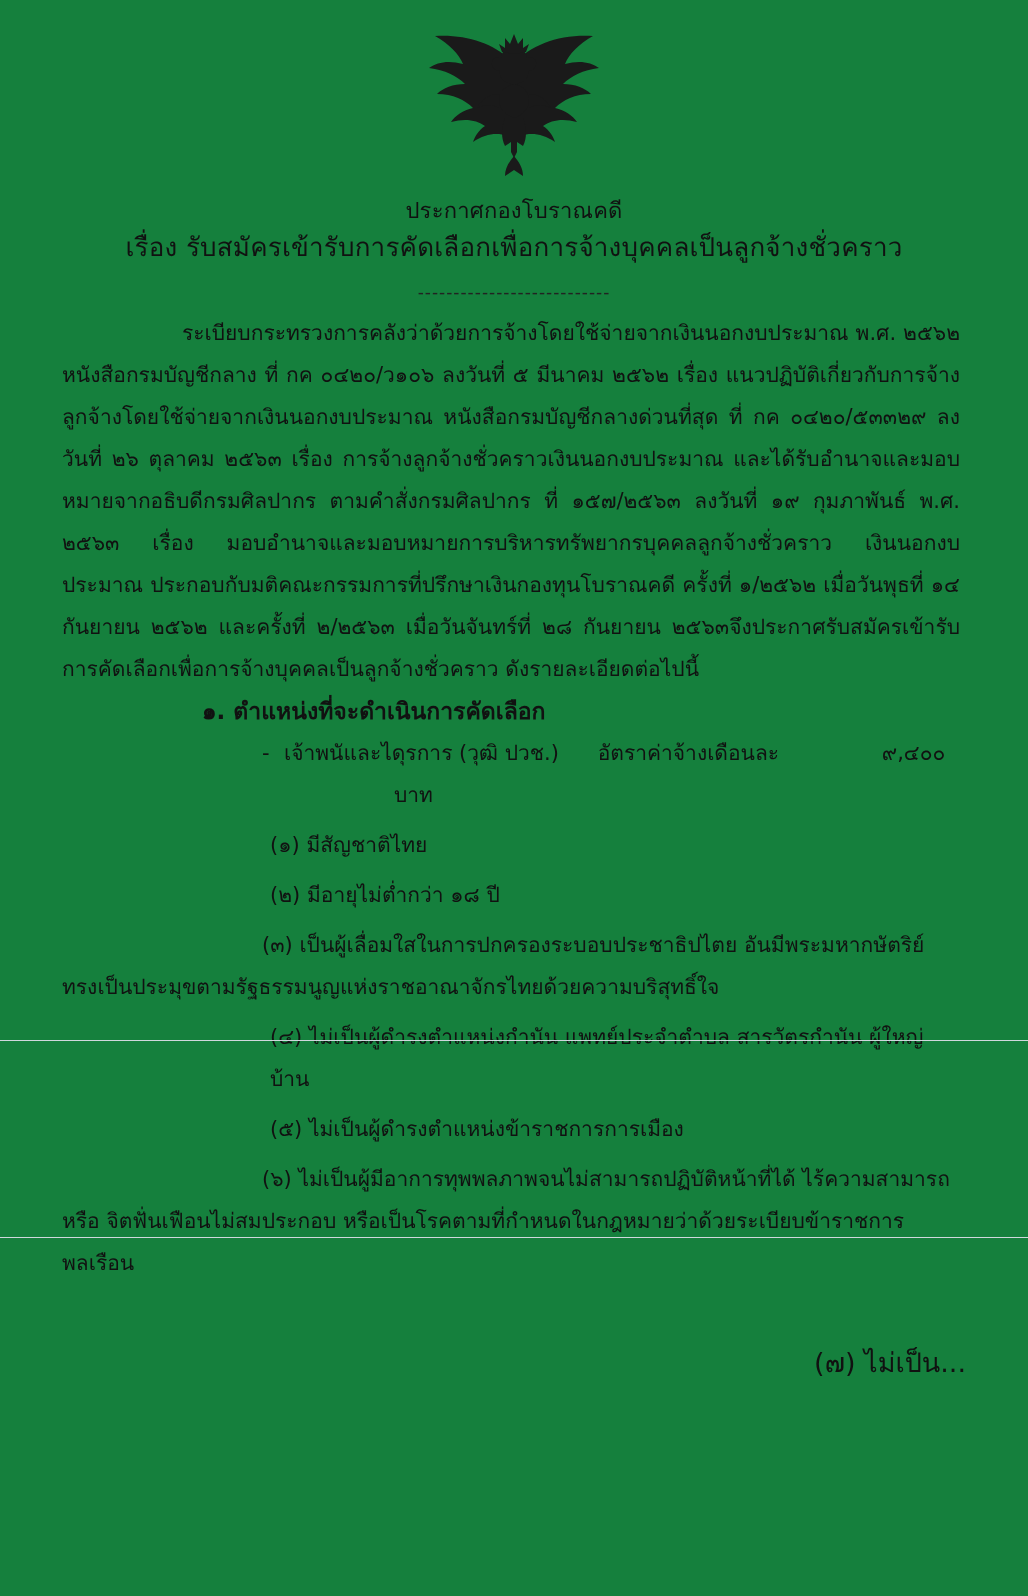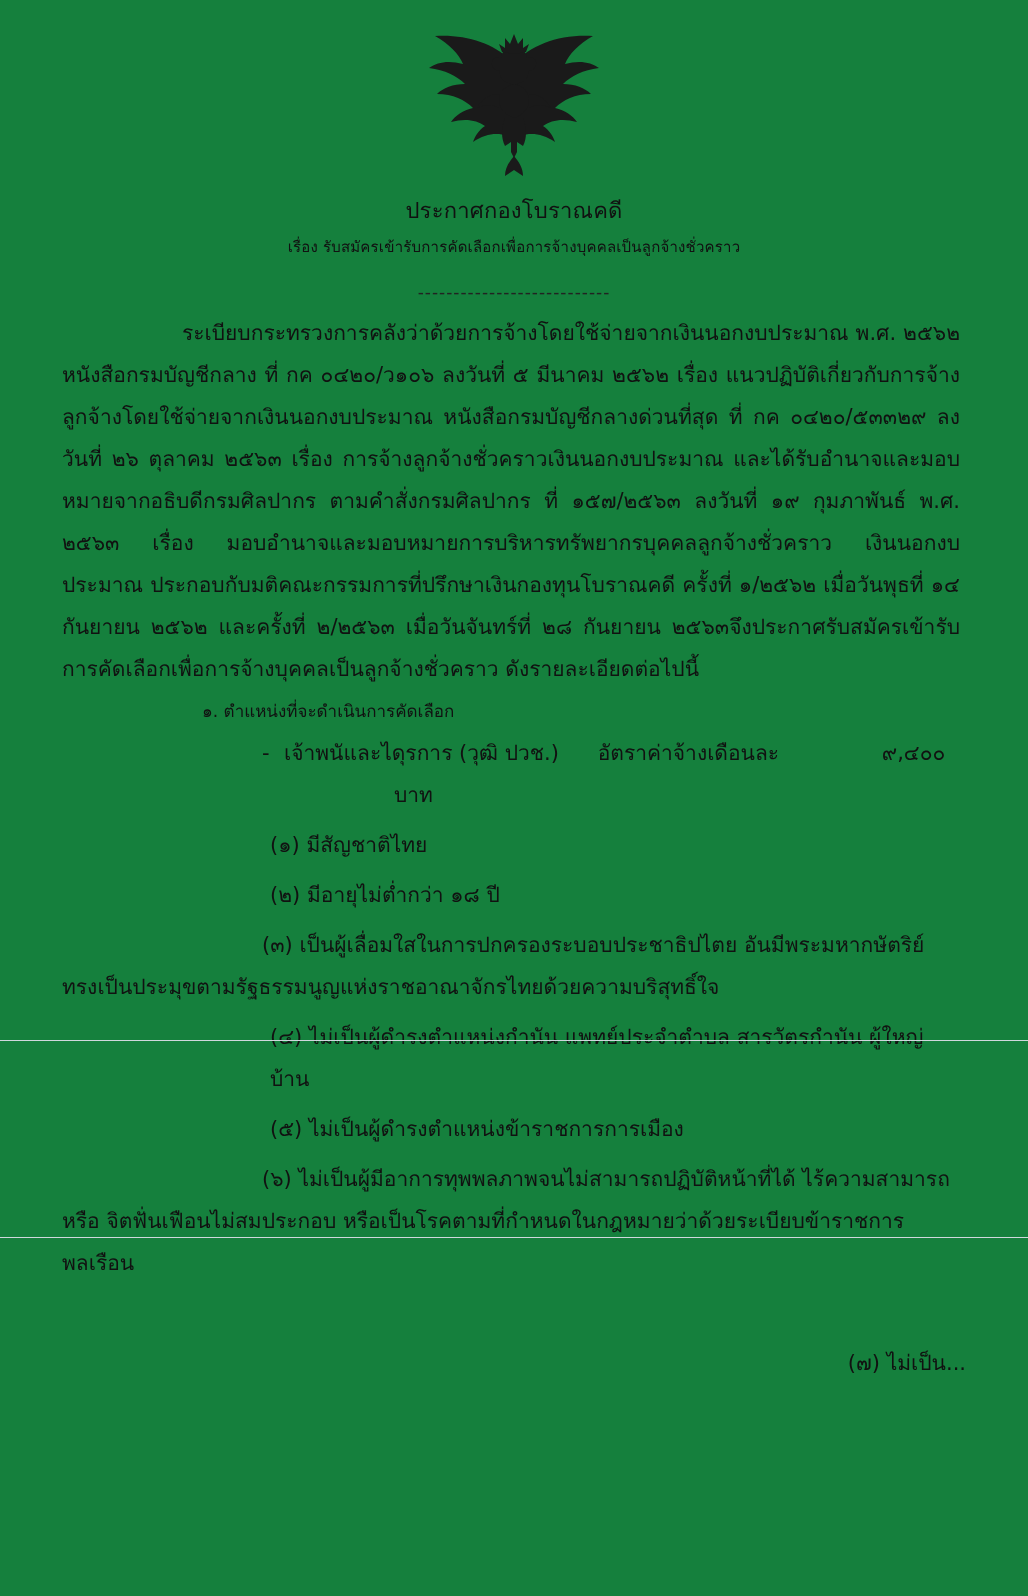--- a/index.html
+++ b/index.html
@@ -32,21 +32,21 @@
   .title-block {
     text-align: center;
     margin-top: 14px;
   }
   .title-line-1 {
     font-size: 22px;
     line-height: 34px;
     letter-spacing: 0.2px;
   }
   .title-line-2 {
-    font-size: 15px;
+    font-size: 26px;
     line-height: 38px;
     letter-spacing: 0.2px;
   }
   .divider-dashes {
     text-align: center;
     font-size: 17px;
     letter-spacing: 1px;
     color: #222;
     margin-top: 16px;
     margin-bottom: 10px;
@@ -60,25 +60,25 @@
     font-size: 21px;
     line-height: 42px;
     text-align: justify;
     text-justify: inter-word;
     text-indent: 120px;
   }
   p.para.no-indent {
     text-indent: 0;
   }
   .section-head {
-    font-size: 17px;
+    font-size: 23px;
     line-height: 42px;
     margin: 0;
     padding-left: 140px;
-    font-weight: normal;
+    font-weight: bold;
   }
   .bullet-line {
     font-size: 21px;
     line-height: 42px;
     margin: 0;
     padding-left: 200px;
     display: flex;
     gap: 0;
   }
   .bullet-dash {
@@ -107,21 +107,21 @@
   .scan-line {
     position: absolute;
     left: 0;
     width: 100%;
     height: 1px;
     background: #cfd8dd;
   }
   .scan-line.l1 { top: 1040px; }
   .scan-line.l2 { top: 1237px; }
   .footer-note {
-    font-size: 21px;
+    font-size: 27px;
     line-height: 42px;
     text-align: right;
     padding-right: 62px;
     margin-top: 58px;
   }
 </style>
 </head>
 <body>
 
 <div class="page">

